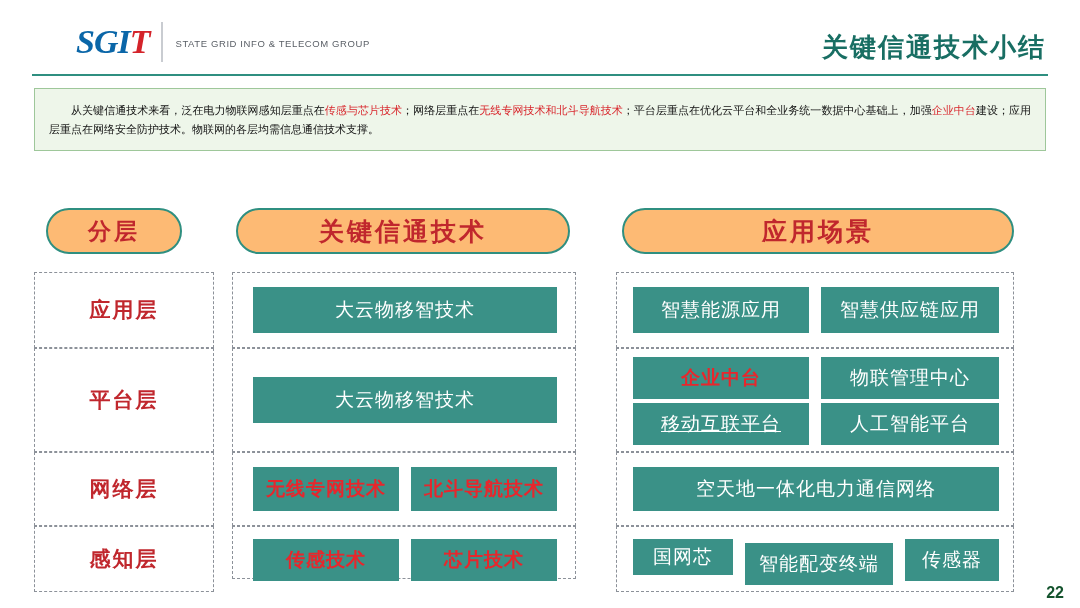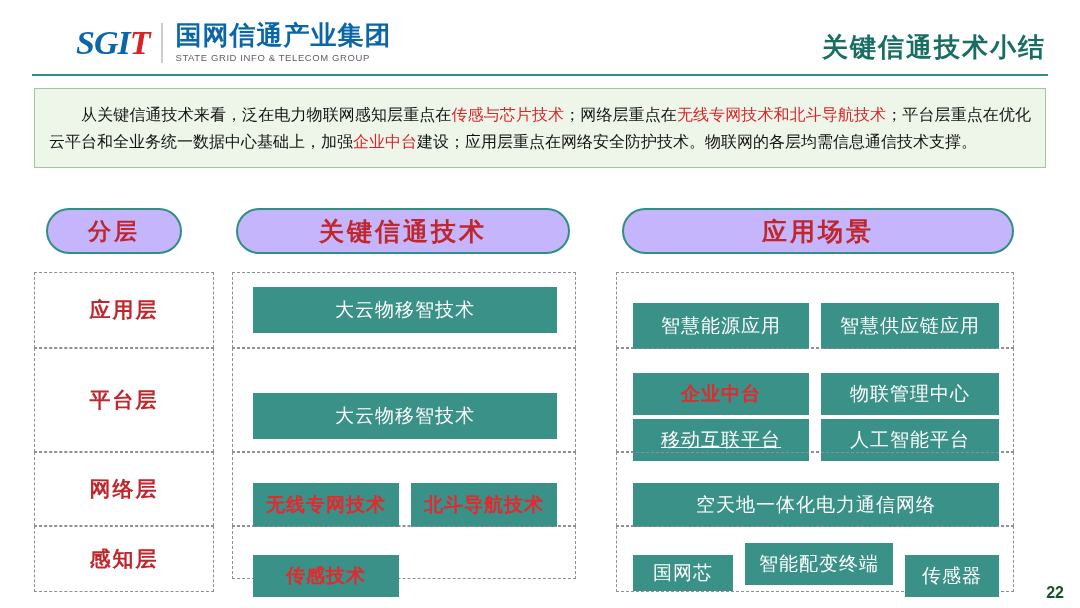--- a/index.html
+++ b/index.html
@@ -82,35 +82,35 @@
   
   .summary {
     position: absolute;
     left: 34px;
     top: 88px;
     width: 1012px;
     box-sizing: border-box;
     border: 1px solid #9ec79a;
     background: #eef6ea;
     padding: 12px 14px 12px 14px;
-    font-size: 16px;
+    font-size: 11px;
     line-height: 1.7;
     color: #111111;
     text-align: justify;
   }
   .summary .ind { display: inline-block; width: 2em; }
   .hl { color: #d8262c; }
 
   
   .pill {
     position: absolute;
     box-sizing: border-box;
     border: 2px solid #2f8f80;
     border-radius: 26px;
-    background: #c4b5fd;
+    background: #fdba74;
     display: flex;
     align-items: center;
     justify-content: center;
     color: #c0272d;
     font-weight: bold;
     letter-spacing: 3px;
   }
   #pill-layer { left: 46px;  top: 208px; width: 136px; height: 46px; font-size: 23px; }
   #pill-tech  { left: 236px; top: 208px; width: 334px; height: 46px; font-size: 25px; }
   #pill-scene { left: 622px; top: 208px; width: 392px; height: 46px; font-size: 25px; }
@@ -139,21 +139,20 @@
     position: absolute;
     box-sizing: border-box;
     background: #3a9187;
     color: #ffffff;
     display: flex;
     align-items: center;
     justify-content: center;
     font-size: 19px;
     letter-spacing: 1px;
     text-align: center;
-    margin-top: 16px;
   }
   .cell.red-text { color: #e8262c; font-weight: bold; }
 
   .page-num {
     position: absolute;
     right: 16px;
     bottom: 6px;
     font-size: 16px;
     color: #14532d;
     font-weight: bold;
@@ -162,21 +161,20 @@
 </head>
 <body>
 
 <div class="header">
   <div class="logo-wrap">
     <div class="logo-mark">
       <span><span>SGI</span><span class="accent">T</span></span>
     </div>
     <div class="logo-sep"></div>
     <div>
-      <div class="logo-text-cn">国网信通产业集团</div>
       <div class="logo-text-en">STATE GRID INFO &amp; TELECOM GROUP</div>
     </div>
   </div>
   <div class="header-title">关键信通技术小结</div>
   <div class="header-rule"></div>
 </div>
 
 <div class="summary">
   <span class="ind"></span><span>从关键信通技术来看，泛在电力物联网感知层重点在</span><span class="hl">传感与芯片技术</span><span>；网络层重点在</span><span class="hl">无线专网技术和北斗导航技术</span><span>；平台层重点在优化云平台和全业务统一数据中心基础上，加强</span><span class="hl">企业中台</span><span>建设；应用层重点在网络安全防护技术。物联网的各层均需信息通信技术支撑。</span>
 </div>
@@ -218,20 +216,21 @@
 </div>
 <div class="row-box" style="left:616px; top:452px; width:398px; height:74px;">
   <div class="cell" style="left:16px; top:14px; width:366px; height:44px;">空天地一体化电力通信网络</div>
 </div>
 
 <div class="row-box" style="left:34px; top:526px; width:180px; height:66px;">
   <div class="row-label">感知层</div>
 </div>
 <div class="row-box" style="left:232px; top:526px; width:344px; height:53px;">
   <div class="cell red-text" style="left:20px; top:12px; width:146px; height:42px;">传感技术</div>
+  <div class="cell red-text" style="left:178px; top:12px; width:146px; height:42px;">芯片技术</div>
 </div>
 <div class="row-box" style="left:616px; top:526px; width:398px; height:66px;">
   <div class="cell" style="left:16px; top:12px; width:100px; height:36px;">国网芯</div>
-  <div class="cell" style="left:128px; top:0; width:148px; height:42px;">智能配变终端</div>
+  <div class="cell" style="left:128px; top:16px; width:148px; height:42px;">智能配变终端</div>
   <div class="cell" style="left:288px; top:12px; width:94px; height:42px;">传感器</div>
 </div>
 
 <div class="page-num">22</div>
 
 </body></html>

